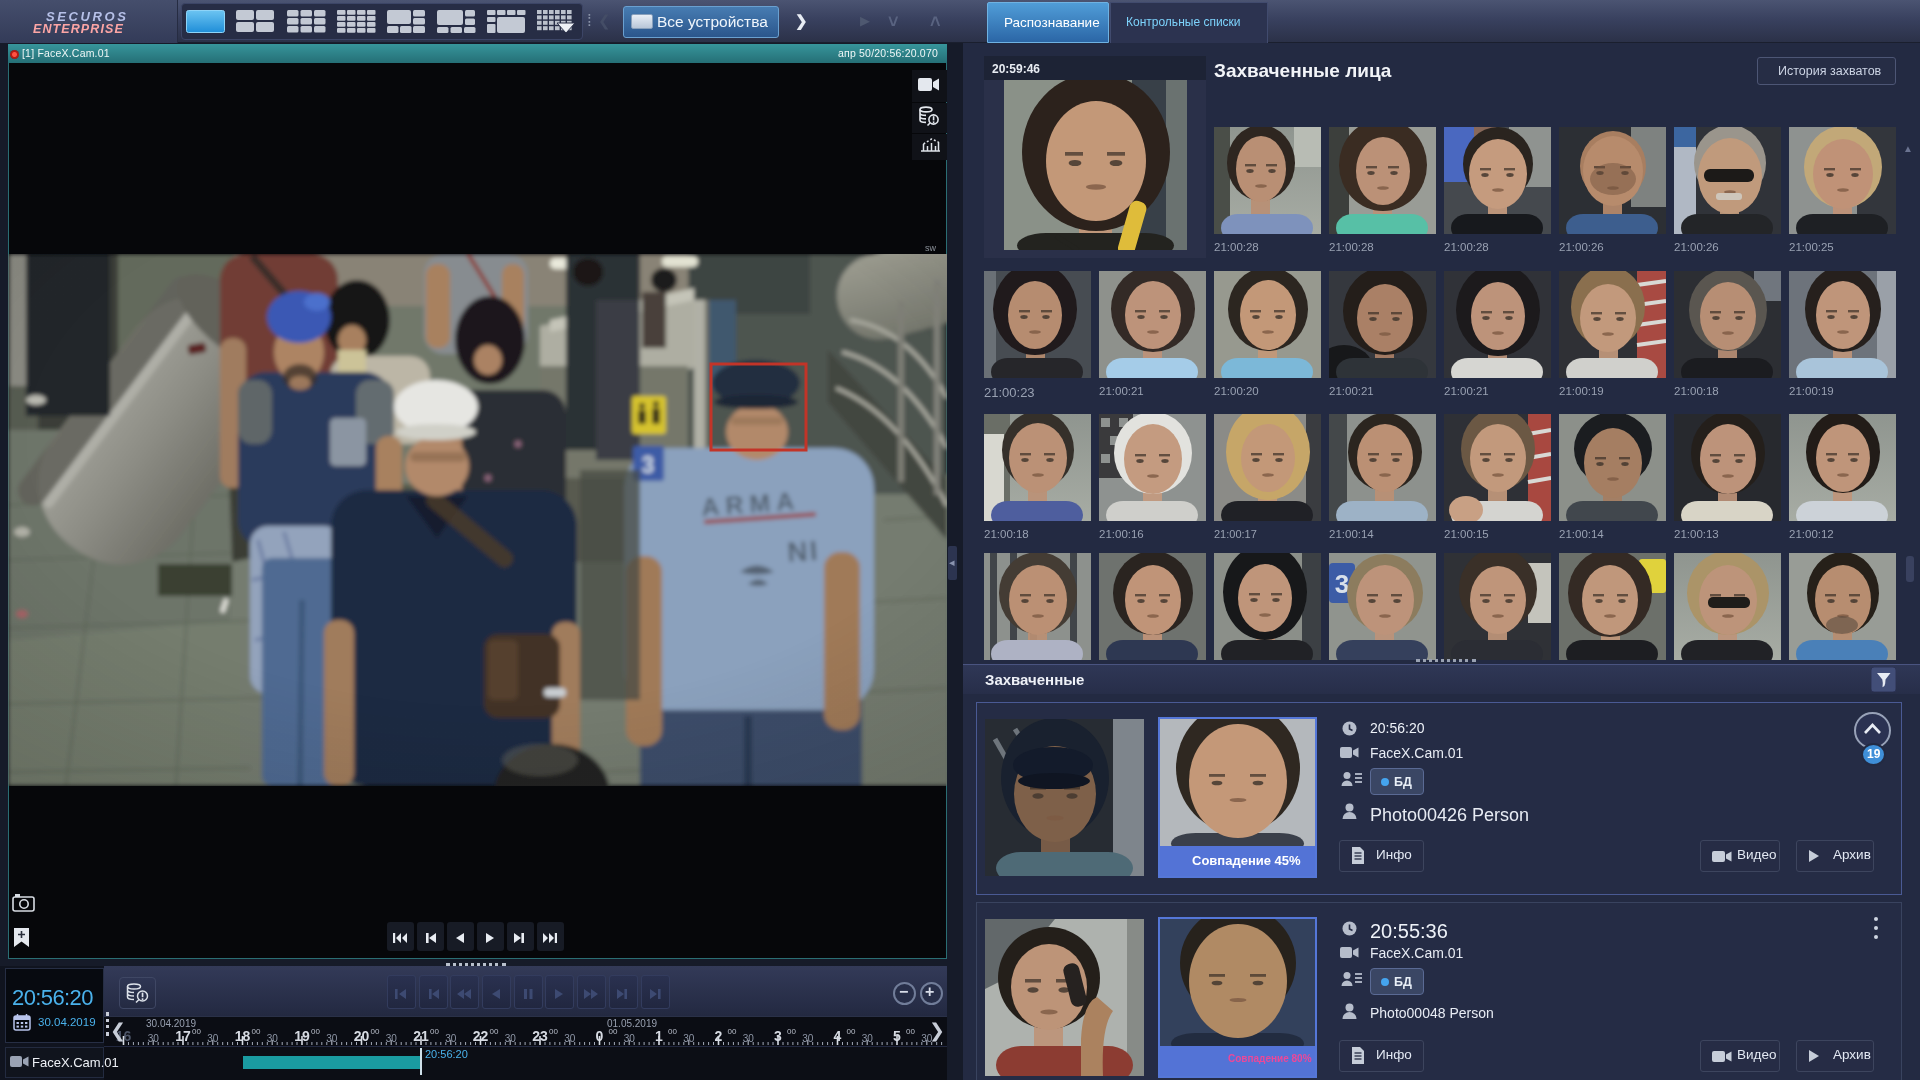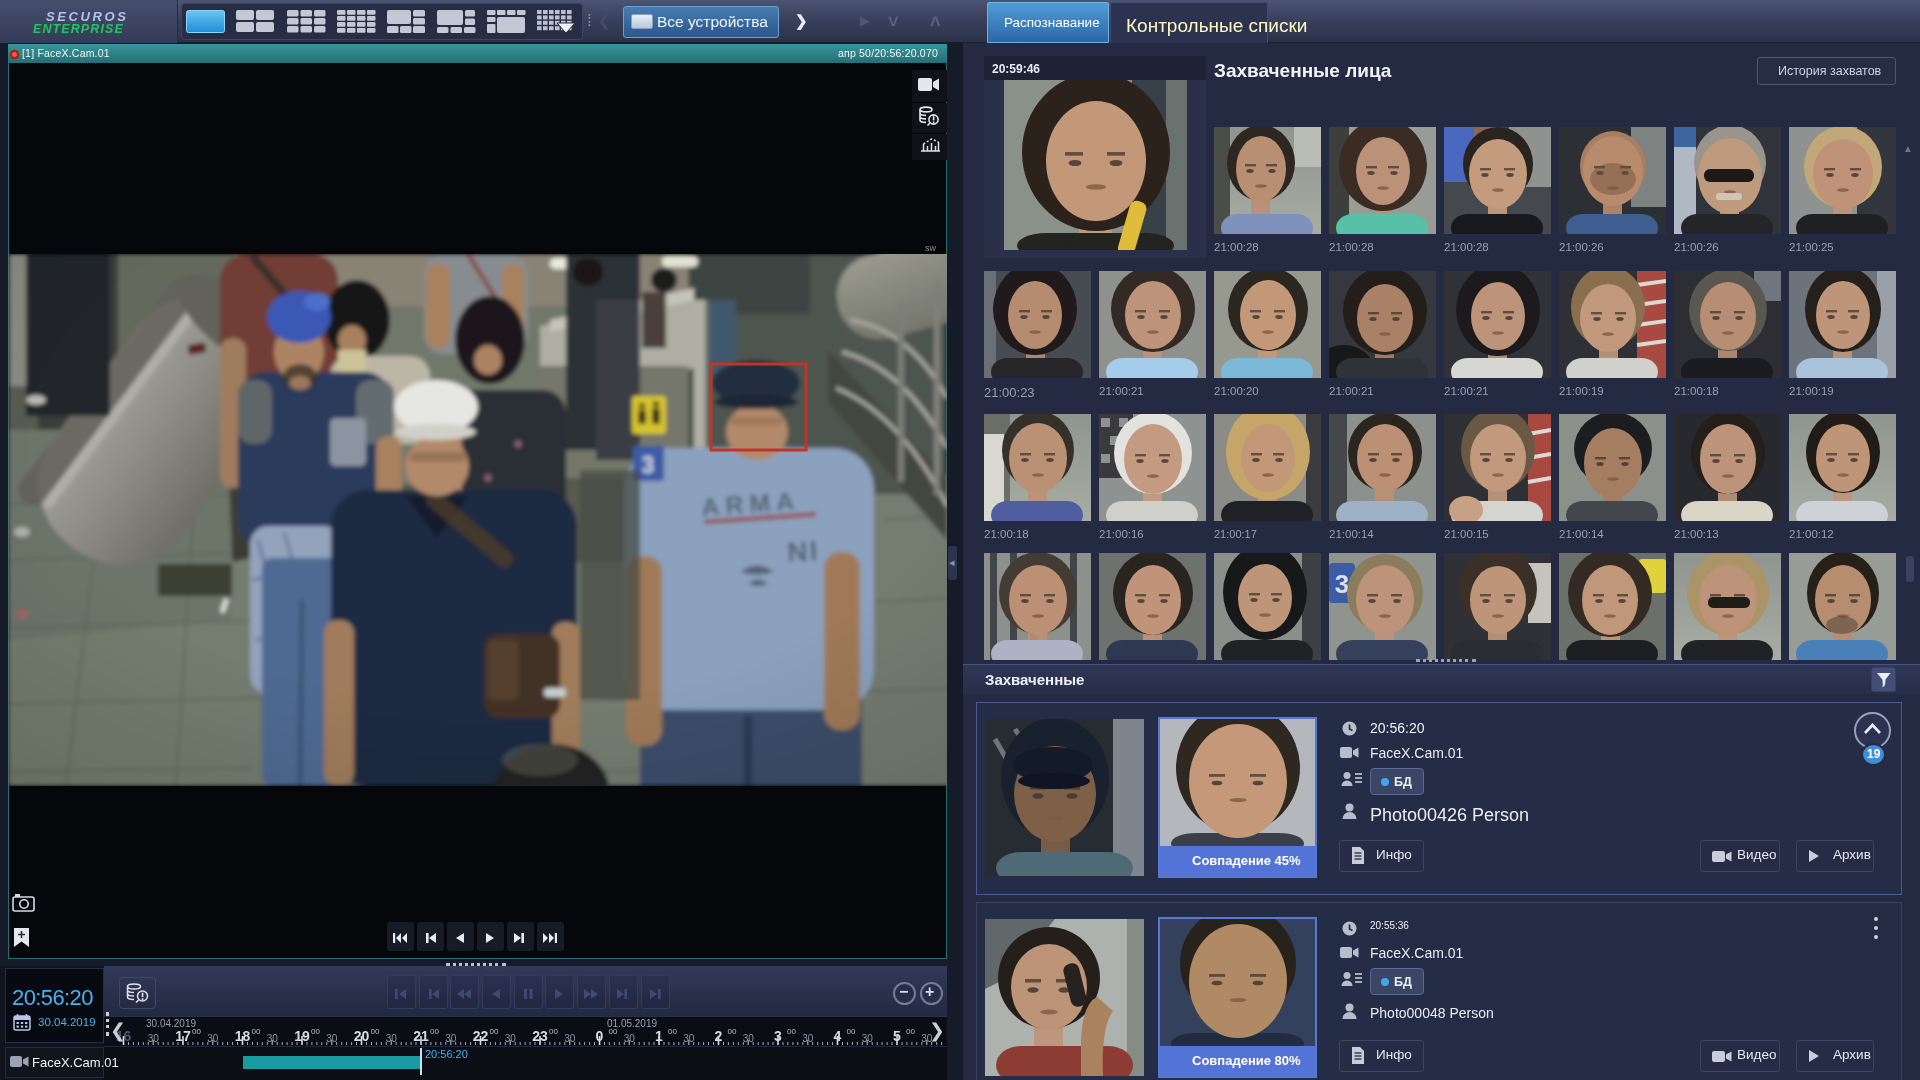--- a/index.html
+++ b/index.html
@@ -2,21 +2,21 @@
 <html><head><meta charset="utf-8"><title>SecurOS</title><style>
 *{margin:0;padding:0;box-sizing:border-box}
 html,body{width:1920px;height:1080px;overflow:hidden;background:#161b29;font-family:"Liberation Sans",sans-serif}
 div{position:absolute}
 .tx{white-space:nowrap}
 </style></head><body>
 
 <div style="left:0px;top:0px;width:1920px;height:43px;background:linear-gradient(#4b5472,#39415f 45%,#2b3148);border-bottom:1px solid #1a1f2e"></div>
 <div style="left:0px;top:0px;width:178px;height:43px;background:linear-gradient(#454e6c,#333b58);border-right:1px solid #262c42"></div>
 <div class="tx" style="left:46px;top:9px;font-size:13px;font-weight:bold;font-style:italic;letter-spacing:2.6px;color:#b6c0e8">SECUROS</div>
-<div class="tx" style="left:33px;top:22px;font-size:12.5px;font-weight:bold;font-style:italic;letter-spacing:1.1px;color:#22c55e">ENTERPRISE</div>
+<div class="tx" style="left:33px;top:22px;font-size:12.5px;font-weight:bold;font-style:italic;letter-spacing:1.1px;color:#fca5a5">ENTERPRISE</div>
 <div style="left:181px;top:3px;width:402px;height:37px;background:#272d45;border:1px solid #3c4566;border-radius:4px"></div>
 <svg style="position:absolute;left:186px;top:10px" width="39" height="23">
     <defs>
       <linearGradient id="ab" x1="0" y1="0" x2="0" y2="1">
         <stop offset="0" stop-color="#6cc4f2"></stop>
         <stop offset="1" stop-color="#1f8ed8"></stop>
       </linearGradient>
     </defs>
     <rect x="0.5" y="0.5" width="38" height="22" rx="2" fill="url(#ab)" stroke="#8ed4f8"></rect>
   </svg>
@@ -112,21 +112,21 @@
 <div style="left:623px;top:6px;width:156px;height:32px;background:linear-gradient(#477cb2,#2b568c);border:1px solid #6aa0d0;border-radius:3px"></div>
 <div style="left:631px;top:14px;width:22px;height:15px;background:linear-gradient(#e8eef6,#b8c6d8);border-radius:2px;border:1px solid #88a0bc"></div>
 <div class="tx" style="left:657px;top:13px;font-size:15.5px;color:#f0f6fc">Все устройства</div>
 <div class="tx" style="left:795px;top:12px;font-size:15px;color:#e8edf4;font-weight:bold">❯</div>
 <div class="tx" style="left:860px;top:13px;font-size:13px;color:#4e5870">▶</div>
 <div class="tx" style="left:888px;top:12px;font-size:18px;color:#596380;font-weight:bold">˅</div>
 <div class="tx" style="left:930px;top:12px;font-size:18px;color:#596380;font-weight:bold">˄</div>
 <div style="left:987px;top:2px;width:122px;height:41px;background:linear-gradient(#509dd8,#2b66a6);border:1px solid #6fb2e2;border-radius:2px 2px 0 0"></div>
 <div class="tx" style="left:1004px;top:15px;font-size:13.5px;color:#fff">Распознавание</div>
 <div style="left:1110px;top:2px;width:158px;height:41px;background:#2c3350;border:1px solid #414b6e;border-bottom:none"></div>
-<div class="tx" style="left:1126px;top:15px;font-size:19px;color:#fef9c3">Контрольные списки</div>
+<div class="tx" style="left:1126px;top:15px;font-size:12px;color:#7dd3fc">Контрольные списки</div>
 <div style="left:8px;top:44px;width:939px;height:915px;background:#06070a;border:1px solid #2a6e74"></div>
 <div style="left:8px;top:44px;width:939px;height:19px;background:linear-gradient(#37959b,#256f76)"></div>
 <div style="left:10px;top:50px;width:9px;height:9px;background:radial-gradient(circle at 50% 50%,#ff5242 0 2px,#b01c14 3px 4px,#600d0a 5px);border-radius:50%"></div>
 <div class="tx" style="left:22px;top:47px;font-size:10.5px;color:#eef6f6;letter-spacing:0.2px">[1] FaceX.Cam.01</div>
 <div class="tx" style="left:838px;top:47px;font-size:10.5px;color:#eef6f6;letter-spacing:0.2px">апр 50/20:56:20.070</div>
 <div style="left:8px;top:254px;width:939px;height:532px"><svg width="939" height="532" viewBox="0 0 939 532">
       <defs>
         <linearGradient id="cyl" x1="0" y1="0" x2="0" y2="1">
           <stop offset="0" stop-color="#a6a69e"></stop>
           <stop offset="0.5" stop-color="#8c8c84"></stop>
@@ -1260,26 +1260,26 @@
       <rect x="11" y="114" width="133" height="21" rx="25" fill="#222c40"></rect>
       <ellipse cx="78" cy="44" rx="58" ry="57" fill="#27221c"></ellipse>
       <ellipse cx="78" cy="62" rx="49" ry="57" fill="#b08a64"></ellipse>
       <ellipse cx="57" cy="64" rx="5.4" ry="2.3" fill="#43372e" opacity="0.85"></ellipse>
       <ellipse cx="98" cy="64" rx="5.4" ry="2.3" fill="#43372e" opacity="0.85"></ellipse>
       <rect x="49" y="55" width="16" height="2.8" fill="#3a2f26" opacity="0.7"></rect>
       <rect x="90" y="55" width="16" height="2.8" fill="#3a2f26" opacity="0.7"></rect>
       <ellipse cx="78" cy="81" rx="8.5" ry="2.0" fill="#7d5a44" opacity="0.8"></ellipse>
     </svg></div>
 <div style="left:1160px;top:1046px;width:155px;height:30px;background:#5373d6"></div>
-<div class="tx" style="left:1192px;top:1053px;font-size:13px;font-weight:bold;color:#ffffff">Совпадение 80%</div>
+<div class="tx" style="left:1228px;top:1053px;font-size:10px;font-weight:bold;color:#ec4899">Совпадение 80%</div>
 <svg style="position:absolute;left:1342px;top:921px" width="15" height="15">
     <circle cx="7.5" cy="7.5" r="7" fill="#b6bdcb"></circle>
     <path d="M7.5 3.5 V8 L10.5 9.5" stroke="#232a42" stroke-width="1.6" fill="none"></path>
   </svg>
-<div class="tx" style="left:1370px;top:920px;font-size:10px;color:#eef2f8">20:55:36</div>
+<div class="tx" style="left:1370px;top:920px;font-size:20px;color:#eef2f8">20:55:36</div>
 <svg style="position:absolute;left:1340px;top:946px" width="19" height="13">
     <rect x="0" y="1" width="12" height="11" rx="2" fill="#b6bdcb"></rect>
     <path d="M13 4.5 L18.5 1.5 V11.5 L13 8.5 Z" fill="#b6bdcb"></path>
   </svg>
 <div class="tx" style="left:1370px;top:945px;font-size:14px;color:#e8ecf4">FaceX.Cam.01</div>
 <svg style="position:absolute;left:1341px;top:971px" width="21" height="18">
     <circle cx="6" cy="4.5" r="3.5" fill="#b6bdcb"></circle>
     <path d="M0.5 15 a5.5 5.5 0 0 1 11 0 Z" fill="#b6bdcb"></path>
     <g stroke="#b6bdcb" stroke-width="1.8">
       <line x1="14" y1="3" x2="21" y2="3"></line>

